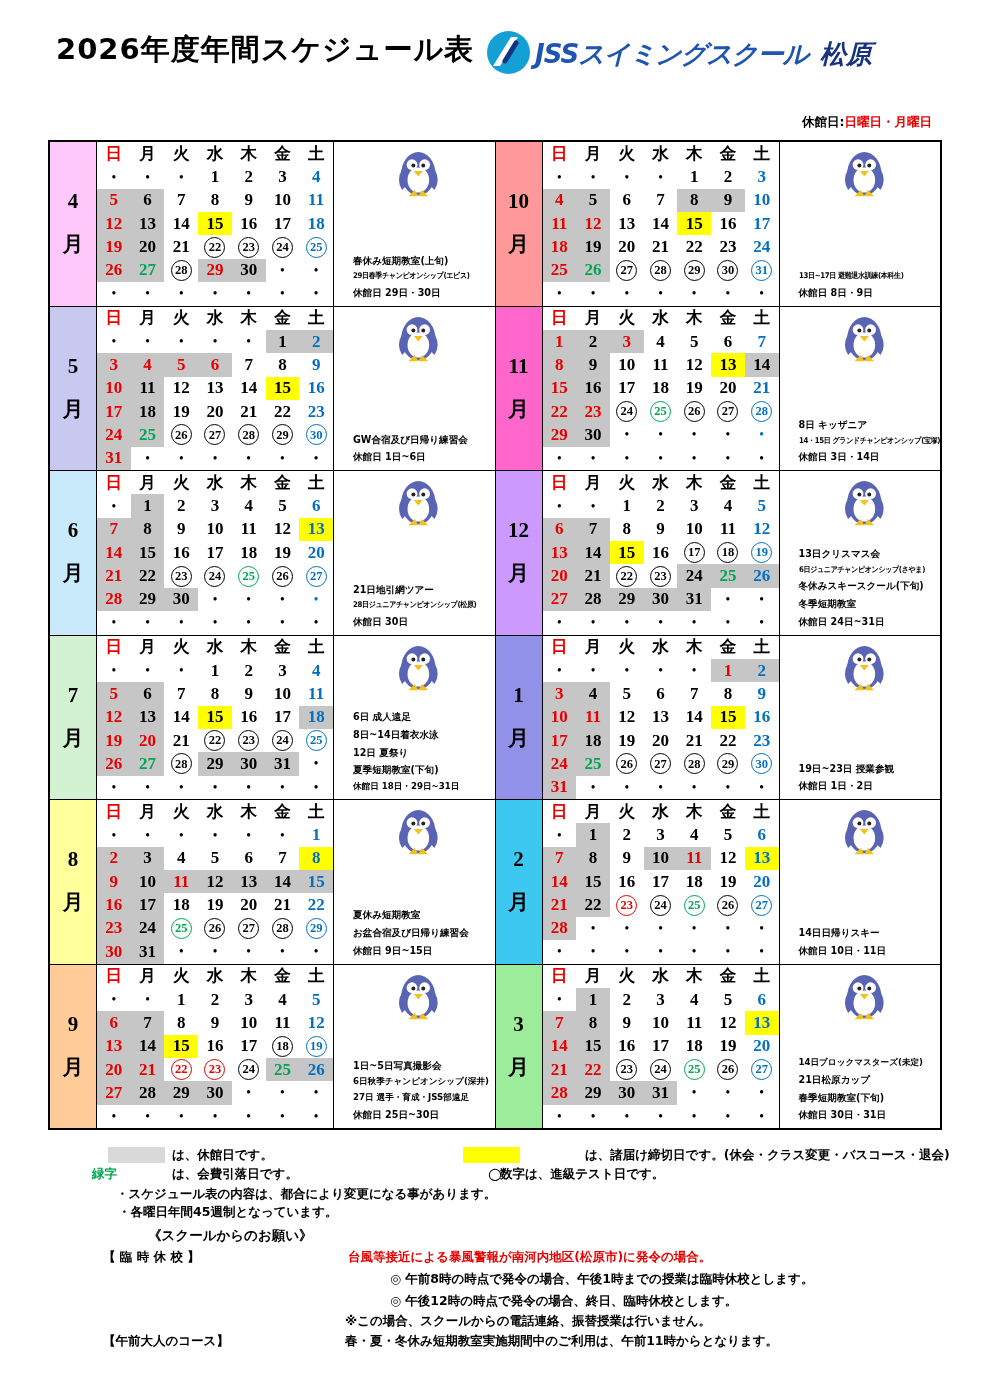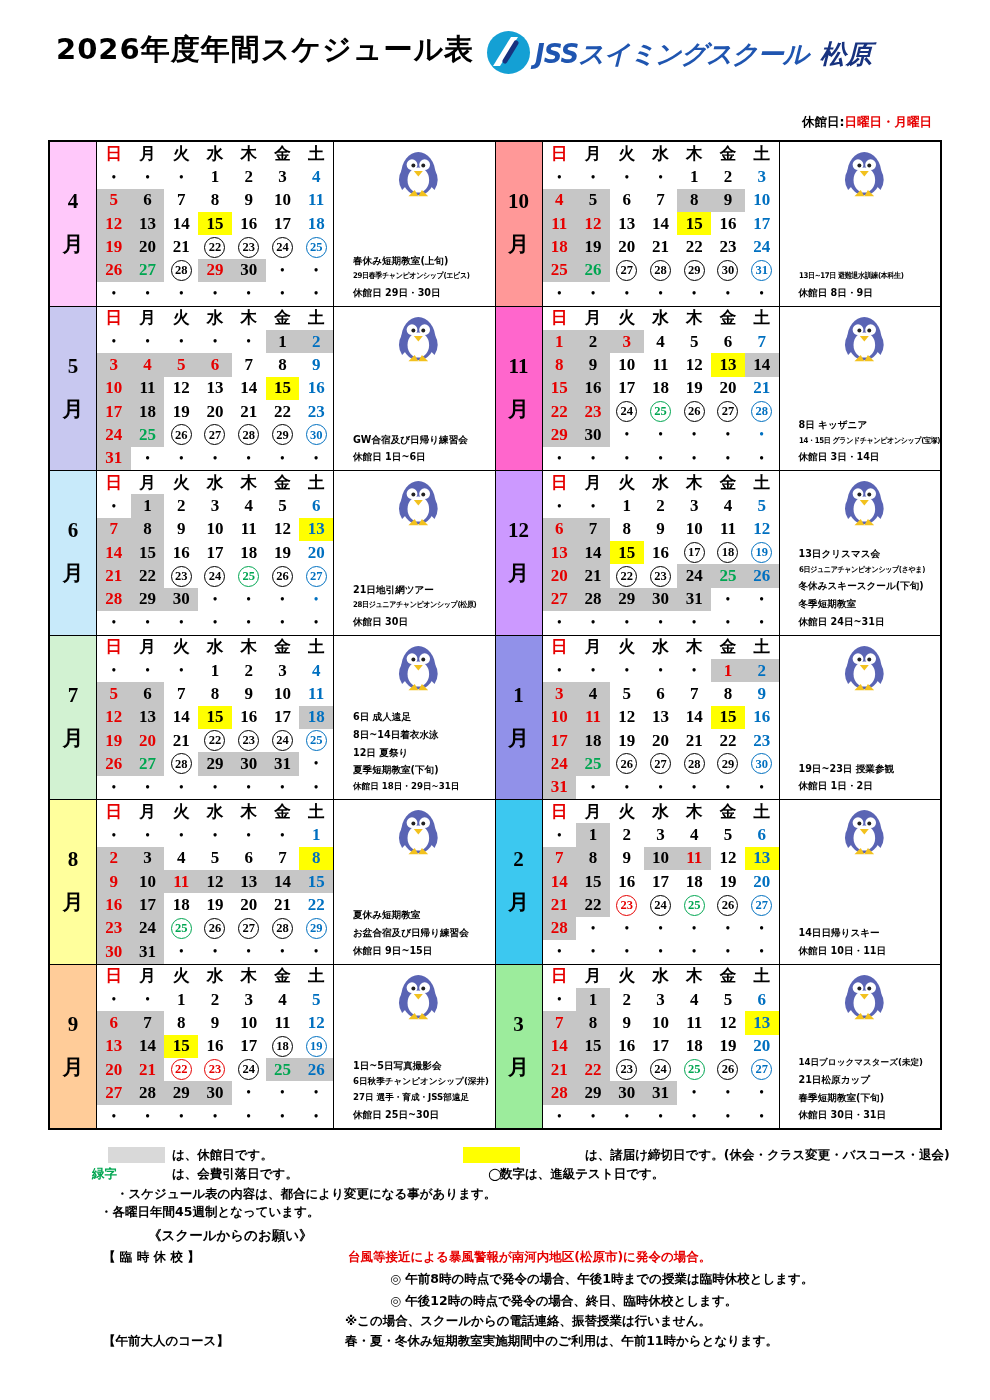--- a/index.html
+++ b/index.html
@@ -1986,21 +1986,21 @@
 
   <span class="swatch sw-gray" style="left:108px;top:1147px;"></span>
   <span class="abs" style="left:172px;top:1147px;">は、休館日です。</span>
   <span class="swatch sw-yellow" style="left:463px;top:1147px;"></span>
   <span class="abs" style="left:541px;top:1147px;margin-left:44px;">は、諸届け締切日です。(休会・クラス変更・バスコース・退会)</span>
   <span class="abs green-word" style="left:92px;top:1166px;">緑字</span>
   <span class="abs" style="left:172px;top:1166px;">は、会費引落日です。</span>
   <span class="abs circle-sym" style="left:488px;top:1164px;">○</span>
   <span class="abs" style="left:500px;top:1166px;text-align:center;">数字は、進級テスト日です。</span>
   <span class="abs" style="left:116px;top:1186px;">・スケジュール表の内容は、都合により変更になる事があります。</span>
-  <span class="abs" style="left:100px;top:1204px;">・各曜日年間45週制となっています。</span>
+  <span class="abs" style="left:118px;top:1204px;">・各曜日年間45週制となっています。</span>
 
   <span class="abs" style="left:148px;top:1227px;font-size:13.5px;">《スクールからのお願い》</span>
   <span class="abs" style="left:103px;top:1249px;">【 臨 時 休 校 】</span>
   <span class="abs red-text" style="left:348px;top:1249px;">台風等接近による暴風警報が南河内地区(松原市)に発令の場合。</span>
   <span class="abs" style="left:390px;top:1271px;">◎  午前8時の時点で発令の場合、午後1時までの授業は臨時休校とします。</span>
   <span class="abs" style="left:390px;top:1293px;">◎  午後12時の時点で発令の場合、終日、臨時休校とします。</span>
   <span class="abs" style="left:345px;top:1313px;">※この場合、スクールからの電話連絡、振替授業は行いません。</span>
   <span class="abs" style="left:103px;top:1333px;">【午前大人のコース】</span>
   <span class="abs" style="left:345px;top:1333px;">春・夏・冬休み短期教室実施期間中のご利用は、午前11時からとなります。</span>
 

